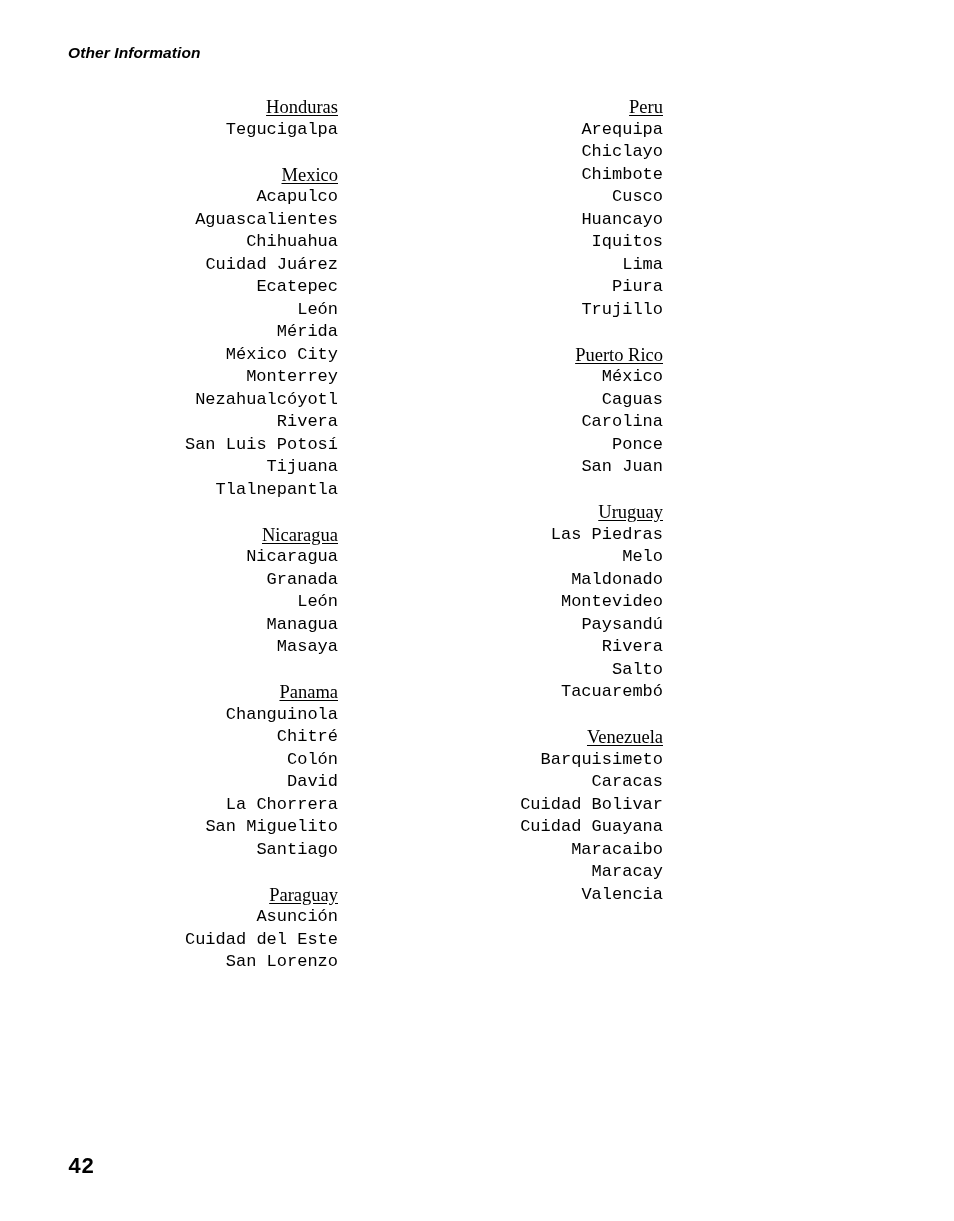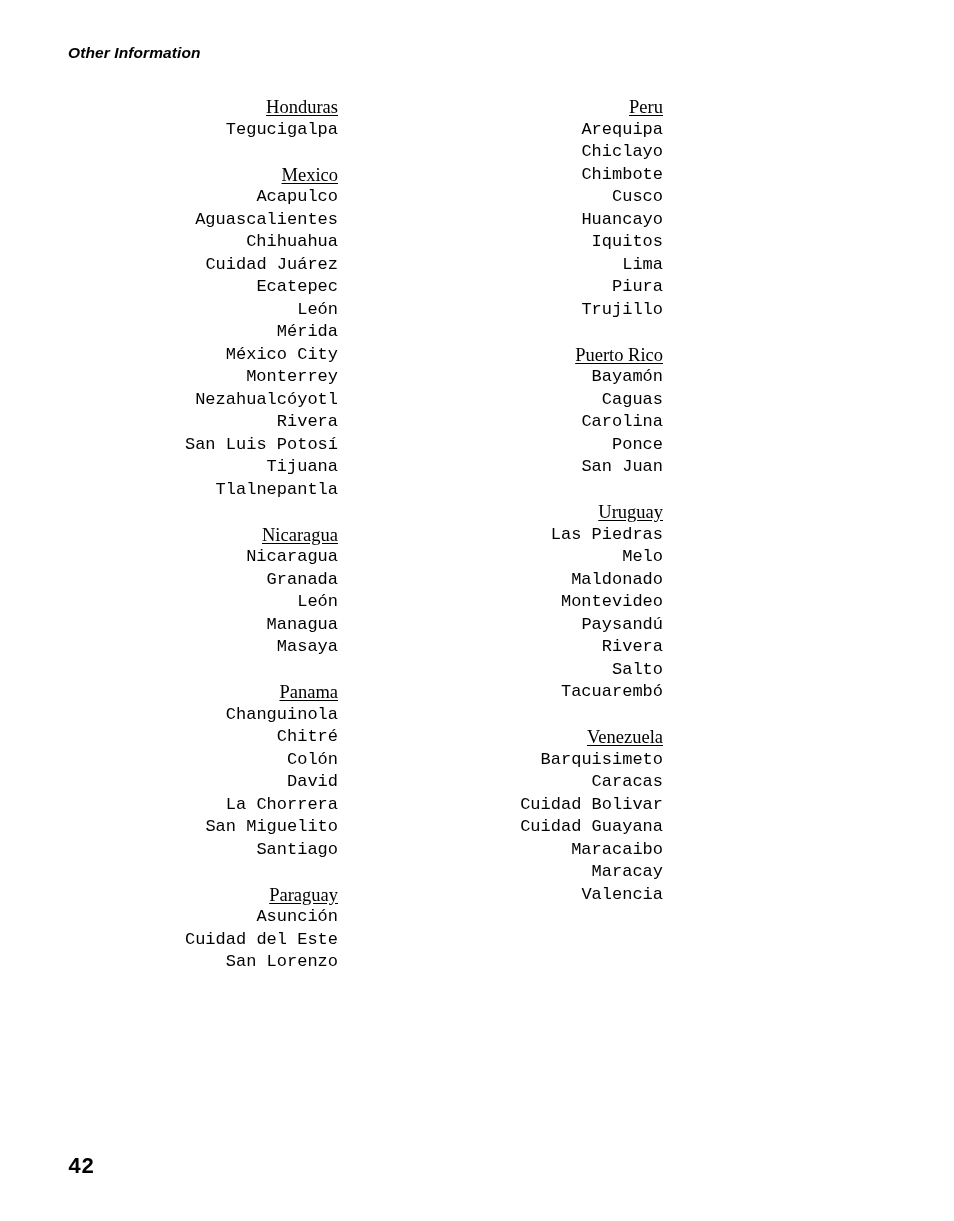--- a/index.html
+++ b/index.html
@@ -140,21 +140,21 @@
           <div class="city-name">Chimbote</div>
           <div class="city-name">Cusco</div>
           <div class="city-name">Huancayo</div>
           <div class="city-name">Iquitos</div>
           <div class="city-name">Lima</div>
           <div class="city-name">Piura</div>
           <div class="city-name">Trujillo</div>
         </div>
         <div class="country-block">
           <div class="country-name">Puerto Rico</div>
-          <div class="city-name">Bayamón</div>
+          <div class="city-name">México</div>
           <div class="city-name">Caguas</div>
           <div class="city-name">Carolina</div>
           <div class="city-name">Ponce</div>
           <div class="city-name">San Juan</div>
         </div>
         <div class="country-block">
           <div class="country-name">Uruguay</div>
           <div class="city-name">Las Piedras</div>
           <div class="city-name">Melo</div>
           <div class="city-name">Maldonado</div>

